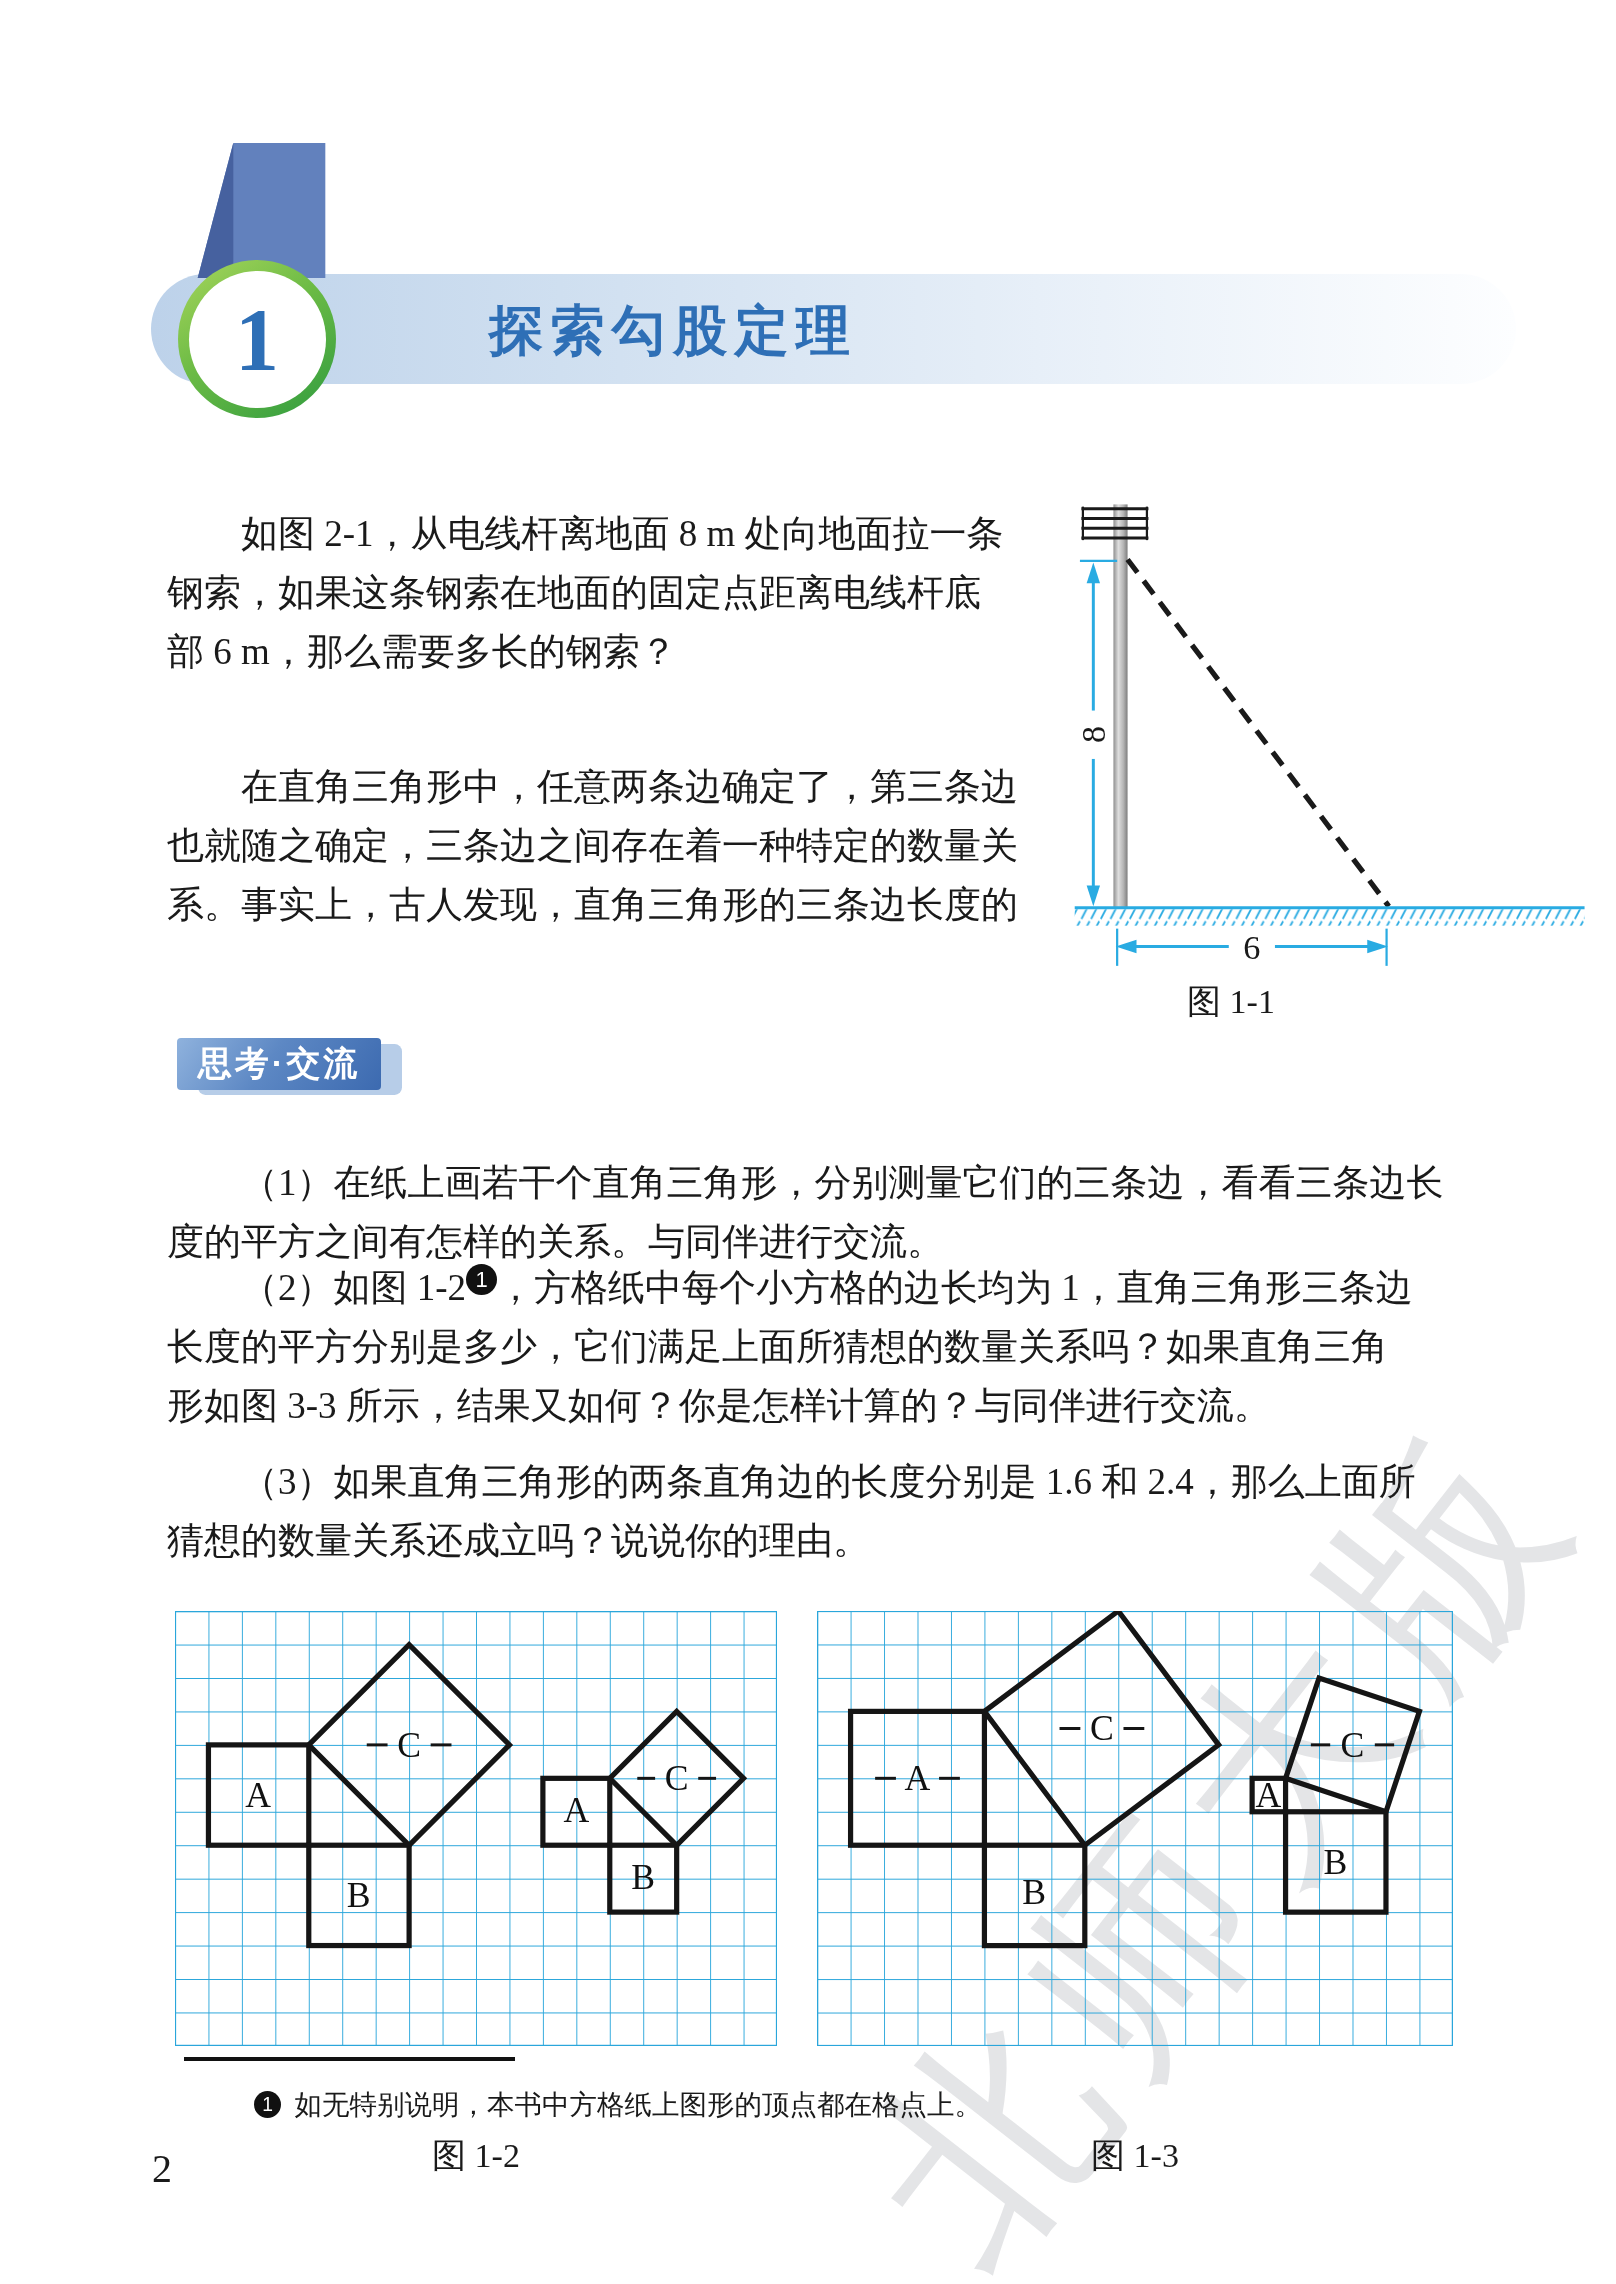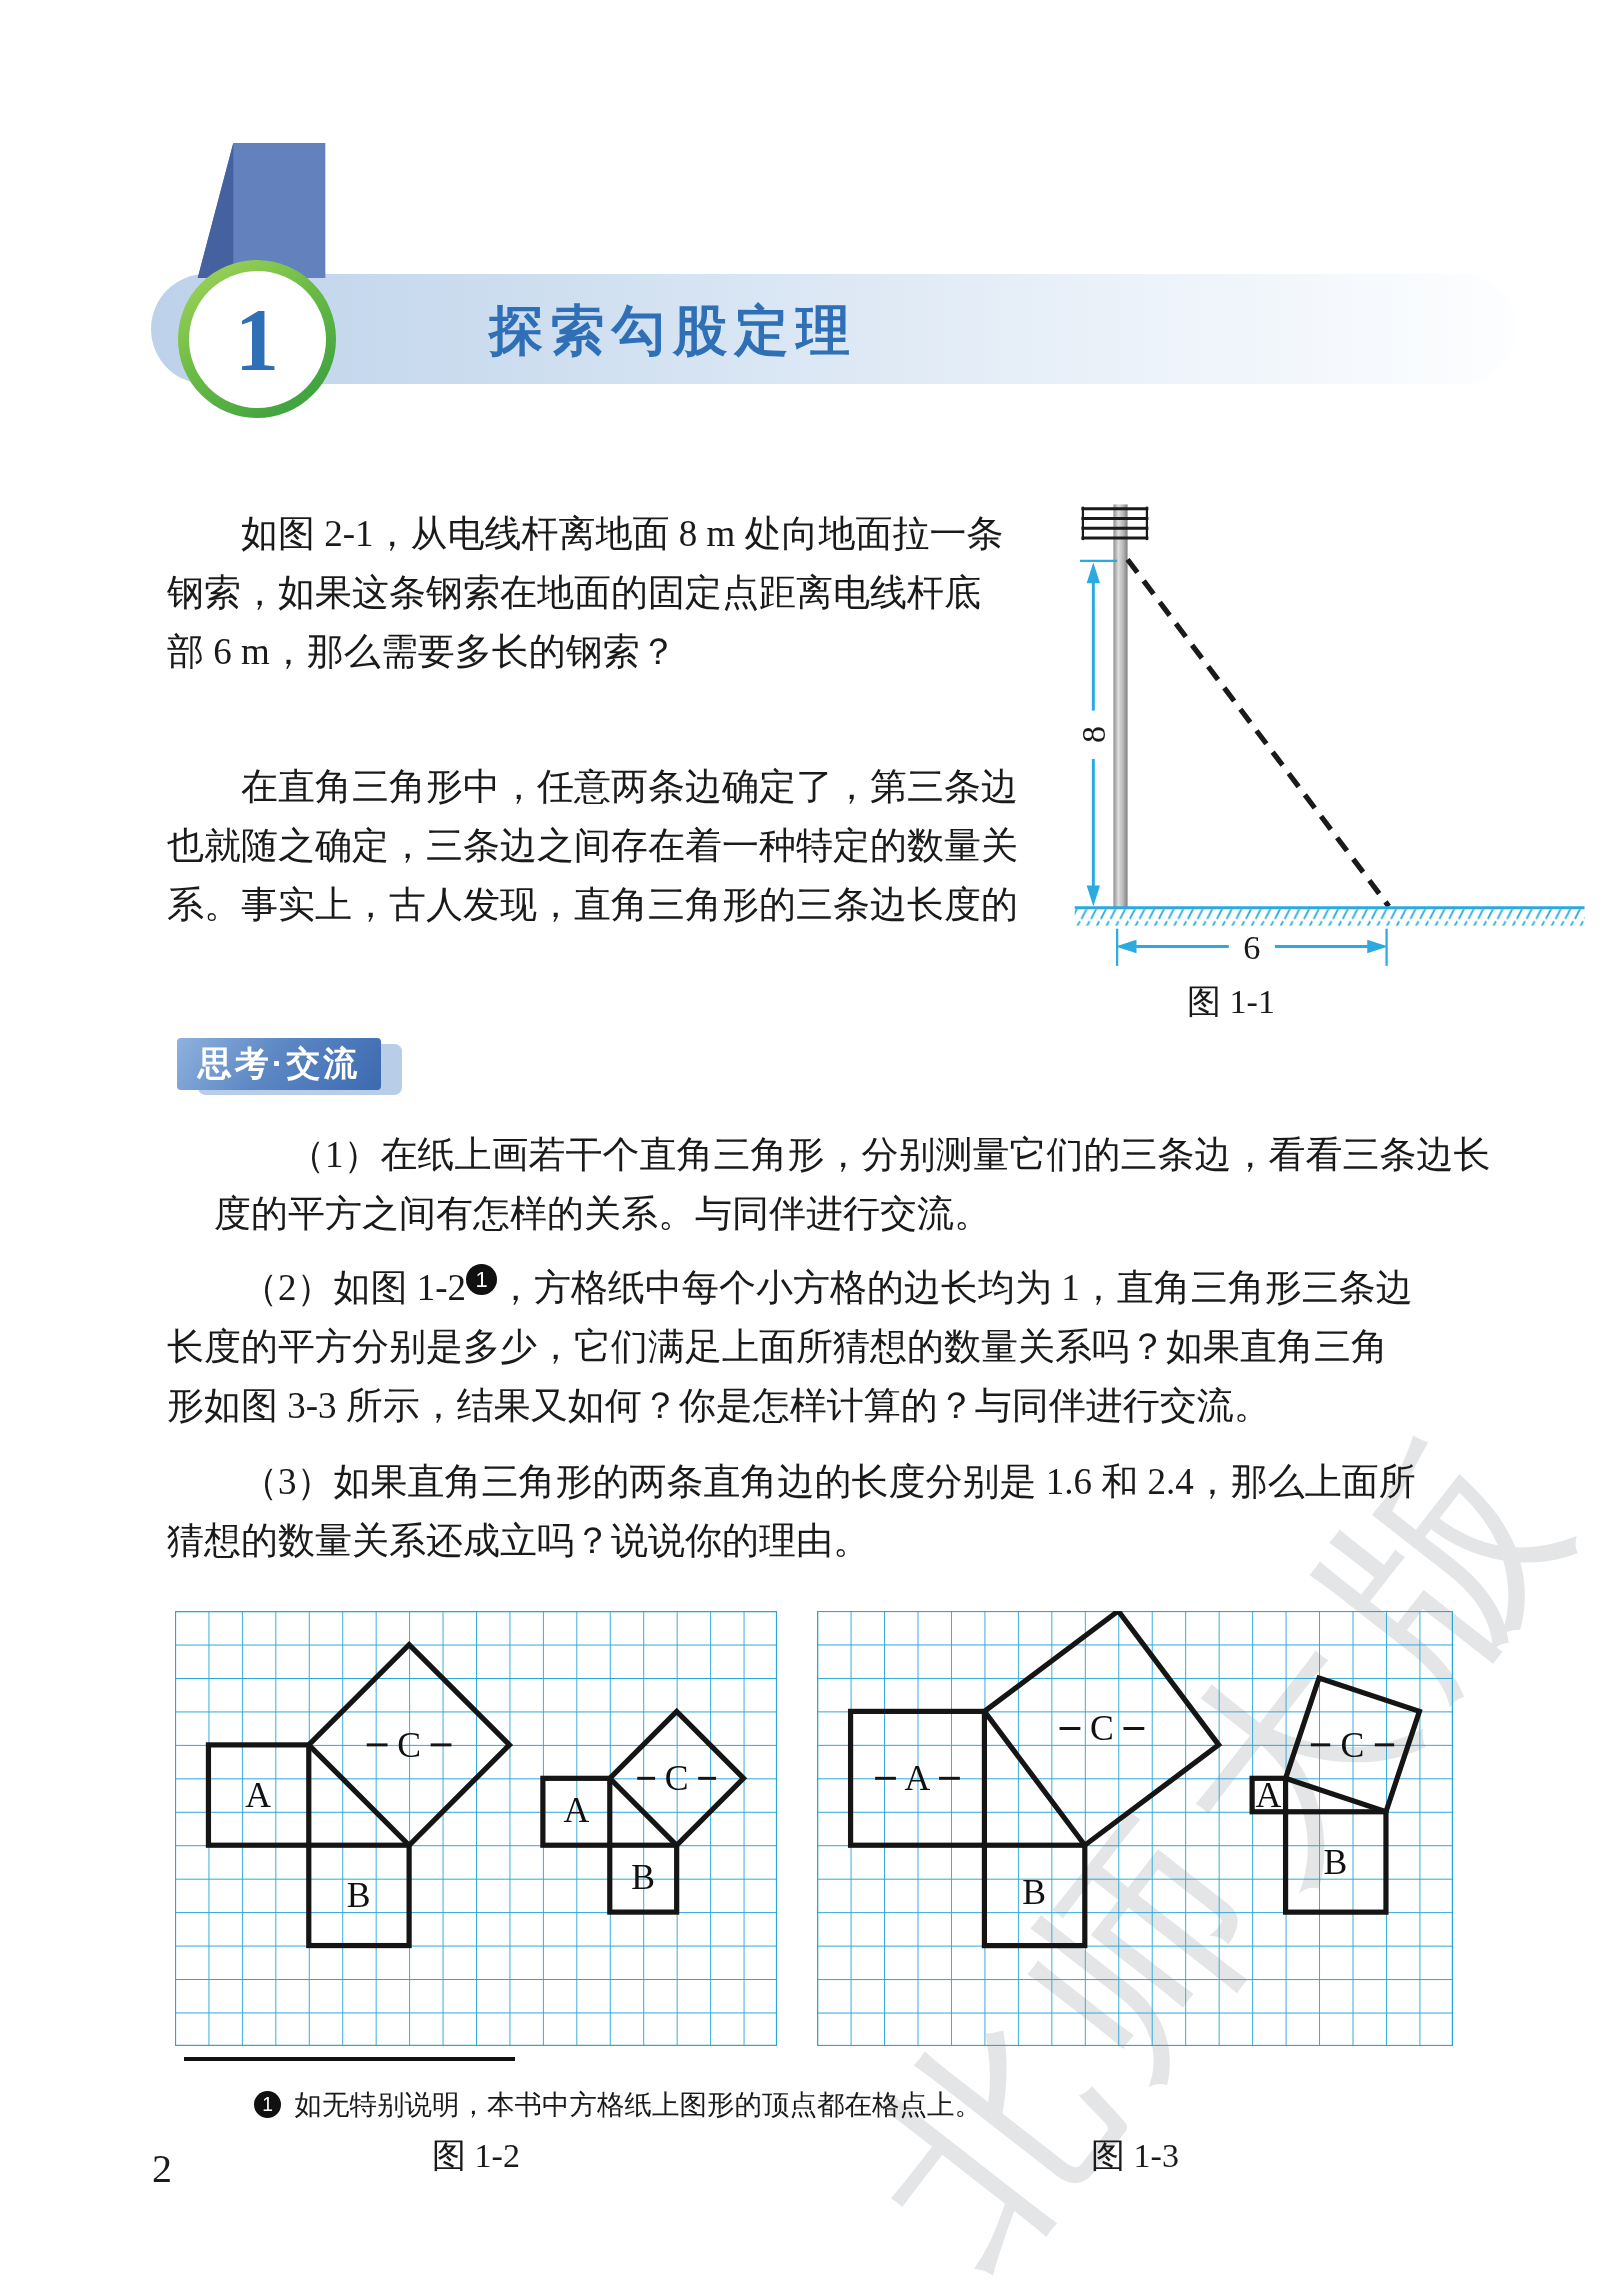--- a/index.html
+++ b/index.html
@@ -30,21 +30,21 @@
   }
   #page-title{
     left:489px;top:295px;z-index:3;font-size:54px;font-weight:bold;color:#2e6fb6;
     font-family:"Liberation Sans","DejaVu Sans",sans-serif;letter-spacing:7.4px;white-space:nowrap;
   }
   
   .para .line{height:59px;line-height:59px;font-size:37px;white-space:nowrap;}
   .indent{padding-left:74px;}
   #para1{left:167px;top:504px;width:915px;}
   #para2{left:167px;top:757px;width:915px;}
-  #q1{left:167px;top:1125px;width:1354px;margin-left:47px;}
+  #q1{left:167px;top:1153px;width:1354px;}
   #q2{left:167px;top:1258px;width:1354px;}
   #q3{left:167px;top:1452px;width:1354px;}
   .marker{
     display:inline-block;width:31px;height:31px;border-radius:50%;background:#111;
     color:#fff;font-size:22px;line-height:31px;text-align:center;vertical-align:middle;
     transform:translateY(-12px);font-family:"Liberation Sans","DejaVu Sans",sans-serif;
   }
   
   #badge-wrap{left:177px;top:1038px;width:231px;height:58px;z-index:2;}
   #badge-shadow{left:21px;top:6px;width:204px;height:51px;background:#b7cde8;border-radius:7.4px;}

